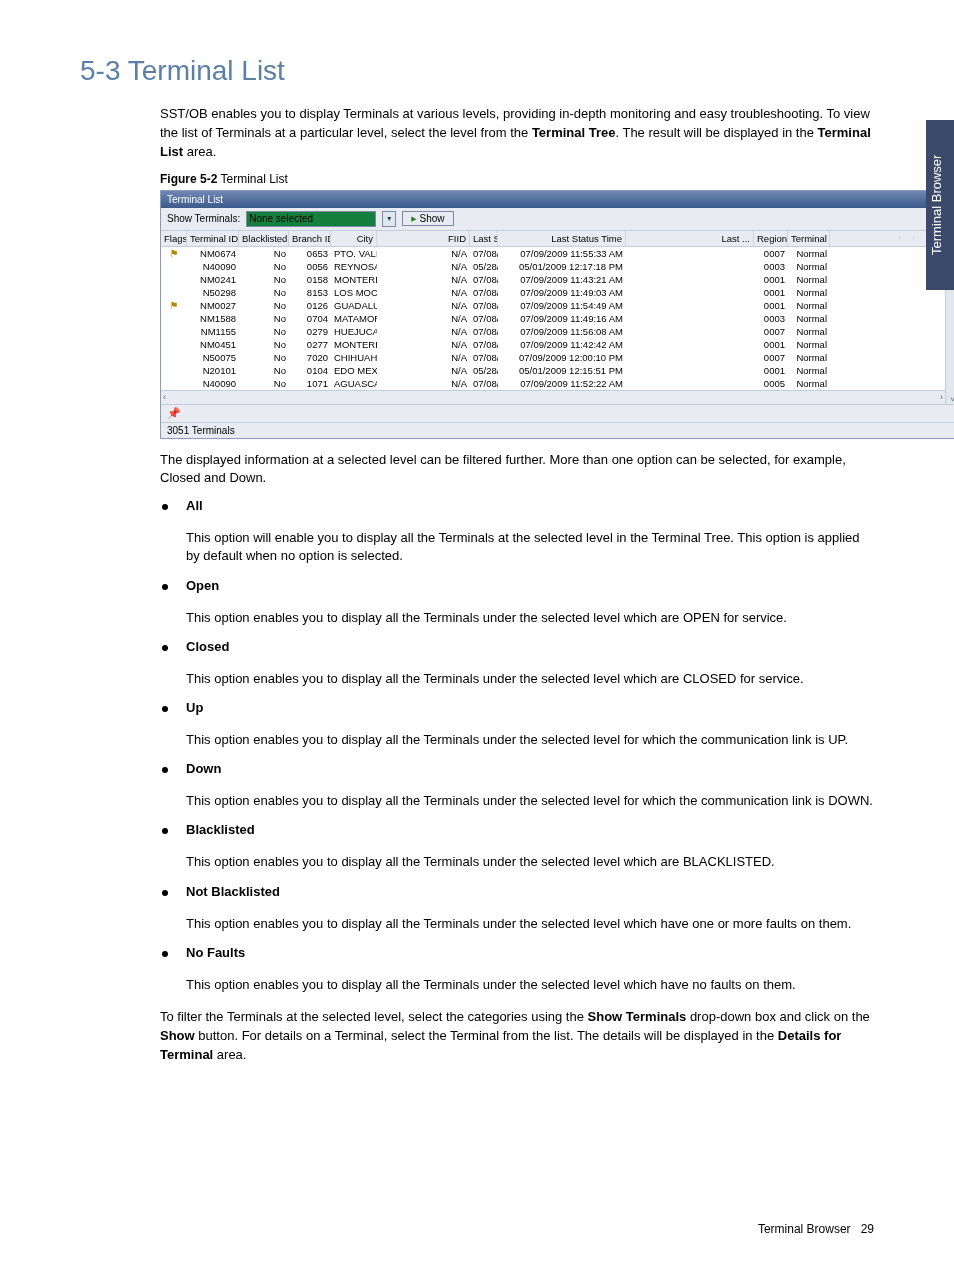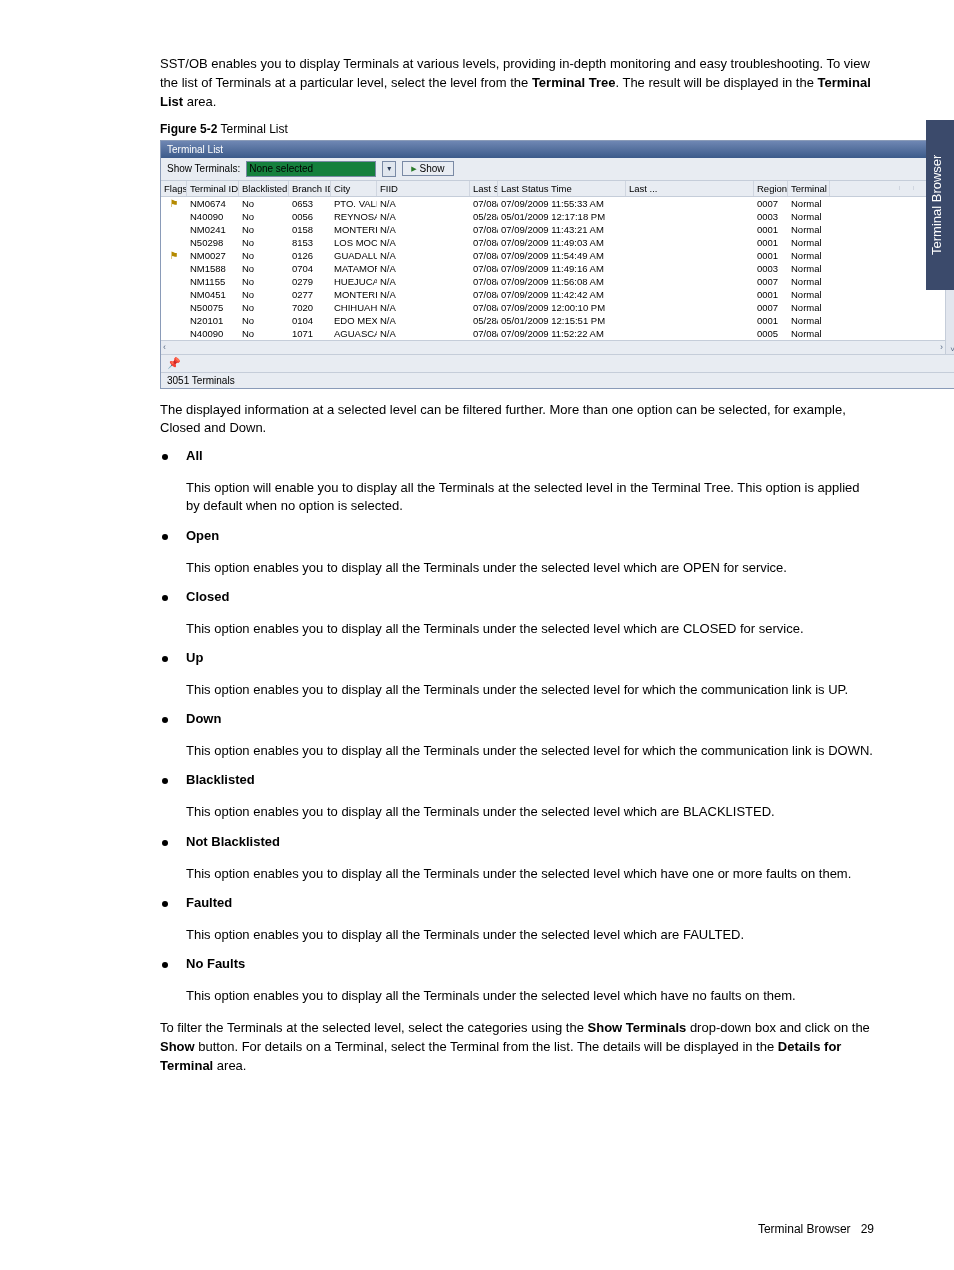--- a/index.html
+++ b/index.html
@@ -137,39 +137,40 @@
     display: flex; flex-direction: column; justify-content: space-between;
     font-size: 8px; color: #5a6a85; text-align: center;
   }
 </style>
 </head>
 <body>
 
 <div class="sidebar-tab">Terminal Browser</div>
 
 <div class="page">
+  <h1 class="section-title">5-3 Terminal List</h1>
 
   <p class="body-text">
     <span>SST/OB enables you to display Terminals at various levels, providing in-depth monitoring and easy troubleshooting.  To view the list of Terminals at a particular level, select the level from the </span><b>Terminal Tree</b><span>.  The result will be displayed in the </span><b>Terminal List</b><span> area.</span>
   </p>
 
   <p class="figure-caption">
     <b>Figure 5-2</b><span> Terminal List</span>
   </p>
 
   <div class="screenshot">
     <div class="ss-titlebar">Terminal List</div>
     <div class="ss-toolbar">
       <span class="label">Show Terminals:</span>
       <span class="ss-dd">None selected</span>
       <span class="ss-dd-arrow">▾</span>
       <span class="ss-show-btn">Show</span>
     </div>
     <div style="display:flex;">
-      <div style="flex:1;">
+      <div style="flex:1;text-align:right;">
         <div class="ss-head-row">
           <div>Flags</div>
           <div>Terminal ID</div>
           <div>Blacklisted</div>
           <div>Branch ID</div>
           <div>City</div>
           <div>FIID</div>
           <div>Last Settlement Time</div>
           <div>Last Status Time</div>
           <div>Last ...</div>
@@ -415,27 +416,20 @@
       <li>
         <div class="bullet-row">
           <span class="dot"></span>
           <span class="opt-label">Not Blacklisted</span>
         </div>
         <div class="opt-desc">This option enables you to display all the Terminals under the selected level which have one or more faults on them.</div>
       </li>
       <li>
         <div class="bullet-row">
           <span class="dot"></span>
-          <span class="opt-label">Faulted</span>
-        </div>
-        <div class="opt-desc">This option enables you to display all the Terminals under the selected level which are FAULTED.</div>
-      </li>
-      <li>
-        <div class="bullet-row">
-          <span class="dot"></span>
           <span class="opt-label">No Faults</span>
         </div>
         <div class="opt-desc">This option enables you to display all the Terminals under the selected level which have no faults on them.</div>
       </li>
     </ul>
 
   <p class="below-bullets">
     <span>To filter the Terminals at the selected level, select the categories using the </span><b>Show Terminals</b><span> drop-down box and click on the </span><b>Show</b><span> button.  For details on a Terminal, select the Terminal from the list.  The details will be displayed in the </span><b>Details for Terminal</b><span> area.</span>
   </p>
 </div>

